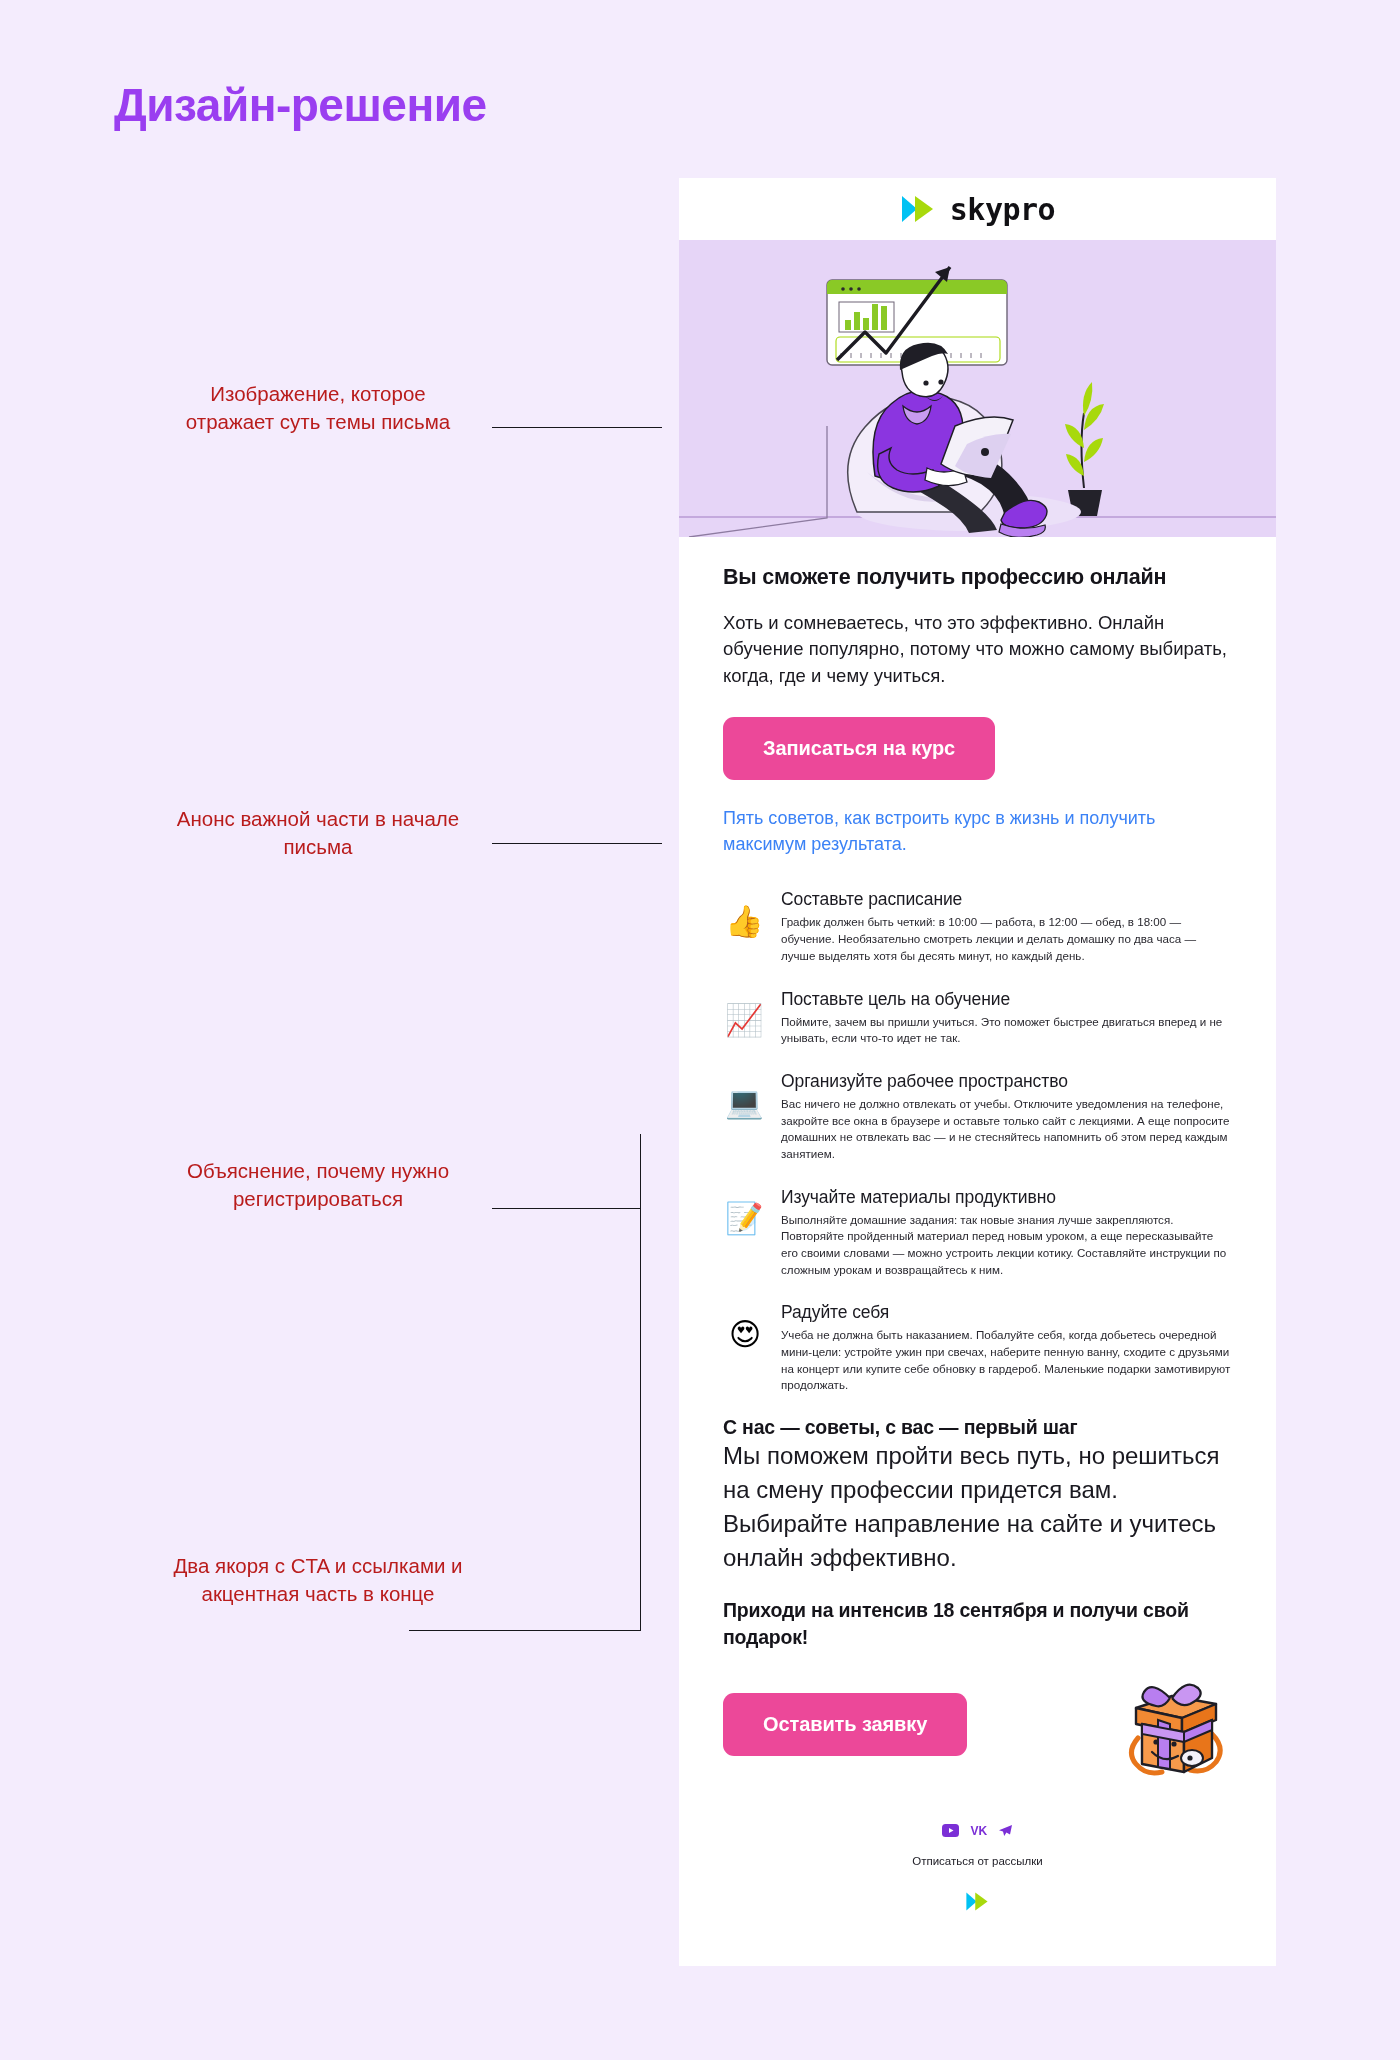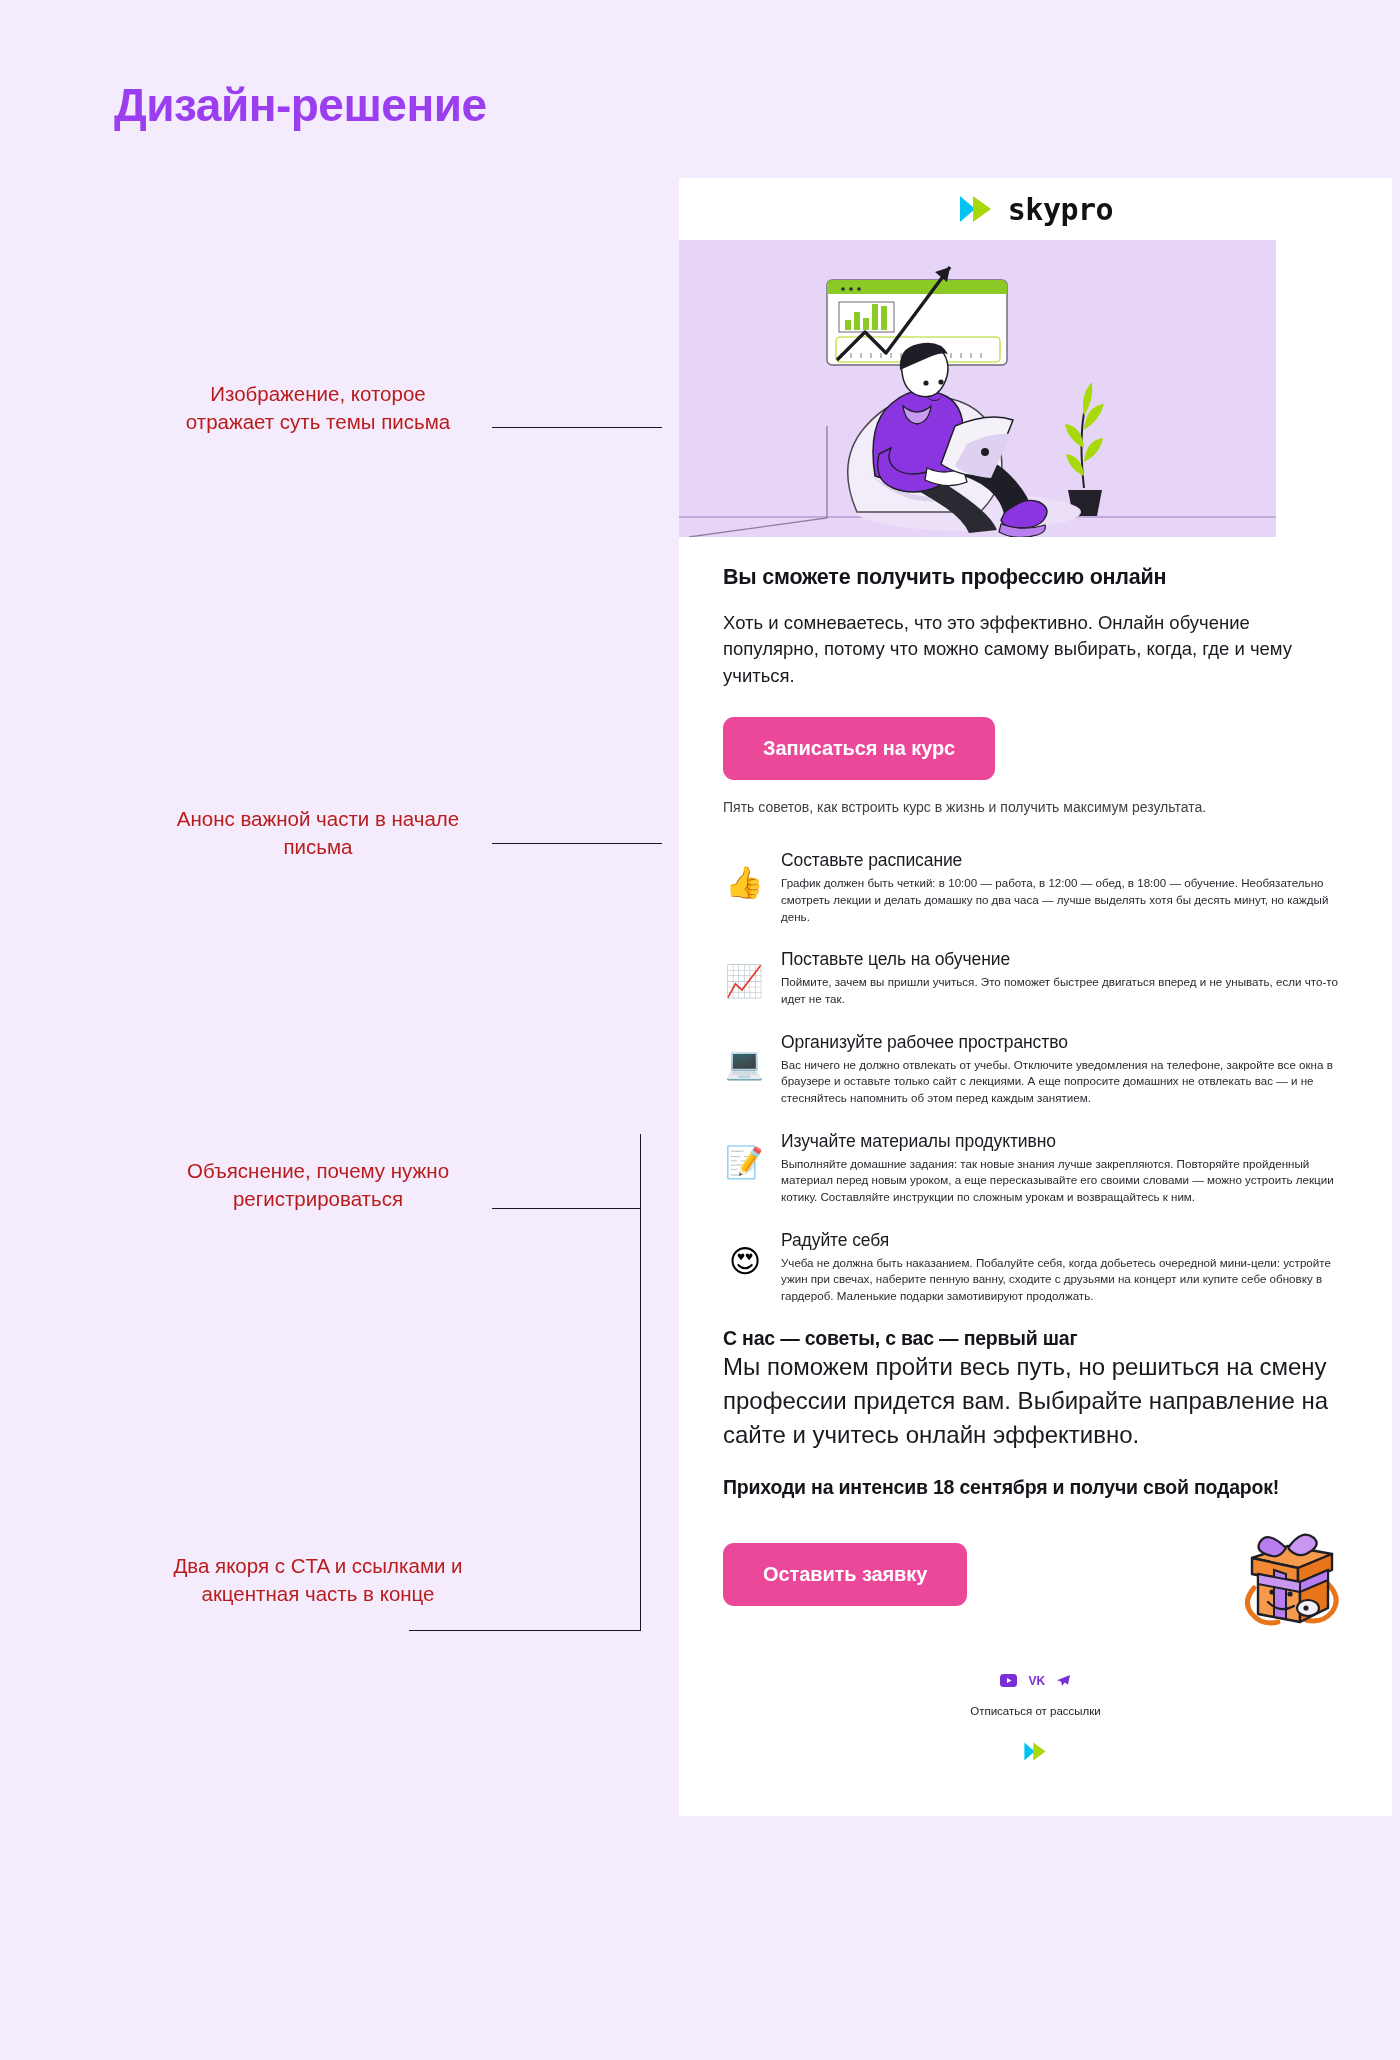--- a/index.html
+++ b/index.html
@@ -44,21 +44,21 @@
   .bracket {
     position: absolute;
     left: 640px; top: 1134px;
     width: 0; height: 497px;
     border-left: 1.6px solid #17171c;
   }
 
   
   .email {
     position: absolute; left: 679px; top: 178px;
-    width: 713px; background: #ffffff;
+    width: 597px; background: #ffffff;
   }
   .email-header {
     height: 62px; display: flex; align-items: center; justify-content: center;
     background: #ffffff;
   }
   .logo { display: flex; align-items: center; gap: 12px; }
   .logo-mark { display: block; }
   .logo-text {
     font-family: "DejaVu Sans Mono", "Liberation Mono", monospace;
     font-size: 30px; font-weight: bold; color: #111014; letter-spacing: -0.5px;
@@ -76,22 +76,22 @@
   .lede {
     font-size: 18.5px; line-height: 1.43; color: #1a1920; margin-bottom: 28px;
   }
   .cta {
     display: inline-block; background: #ec4899; color: #ffffff;
     border: none; border-radius: 11px;
     font-family: inherit; font-size: 20px; font-weight: bold;
     padding: 20px 40px; cursor: pointer; letter-spacing: -0.1px;
   }
   .intro-tips {
-    font-size: 14px; line-height: 1.42; color: #404040;
-    margin-top: 18px; margin-bottom: 30px;
+    font-size: 18px; line-height: 1.42; color: #3b82f6;
+    margin-top: 26px; margin-bottom: 30px;
   }
 
   
   .tip { display: flex; gap: 14px; margin-bottom: 22px; align-items: flex-start; }
   .tip-icon {
     flex: 0 0 44px; width: 44px; height: 44px;
     display: flex; align-items: center; justify-content: center;
     font-size: 31px; line-height: 1; margin-top: 12px;
   }
   .tip-text { flex: 1 1 auto; padding-top: 2px; }

